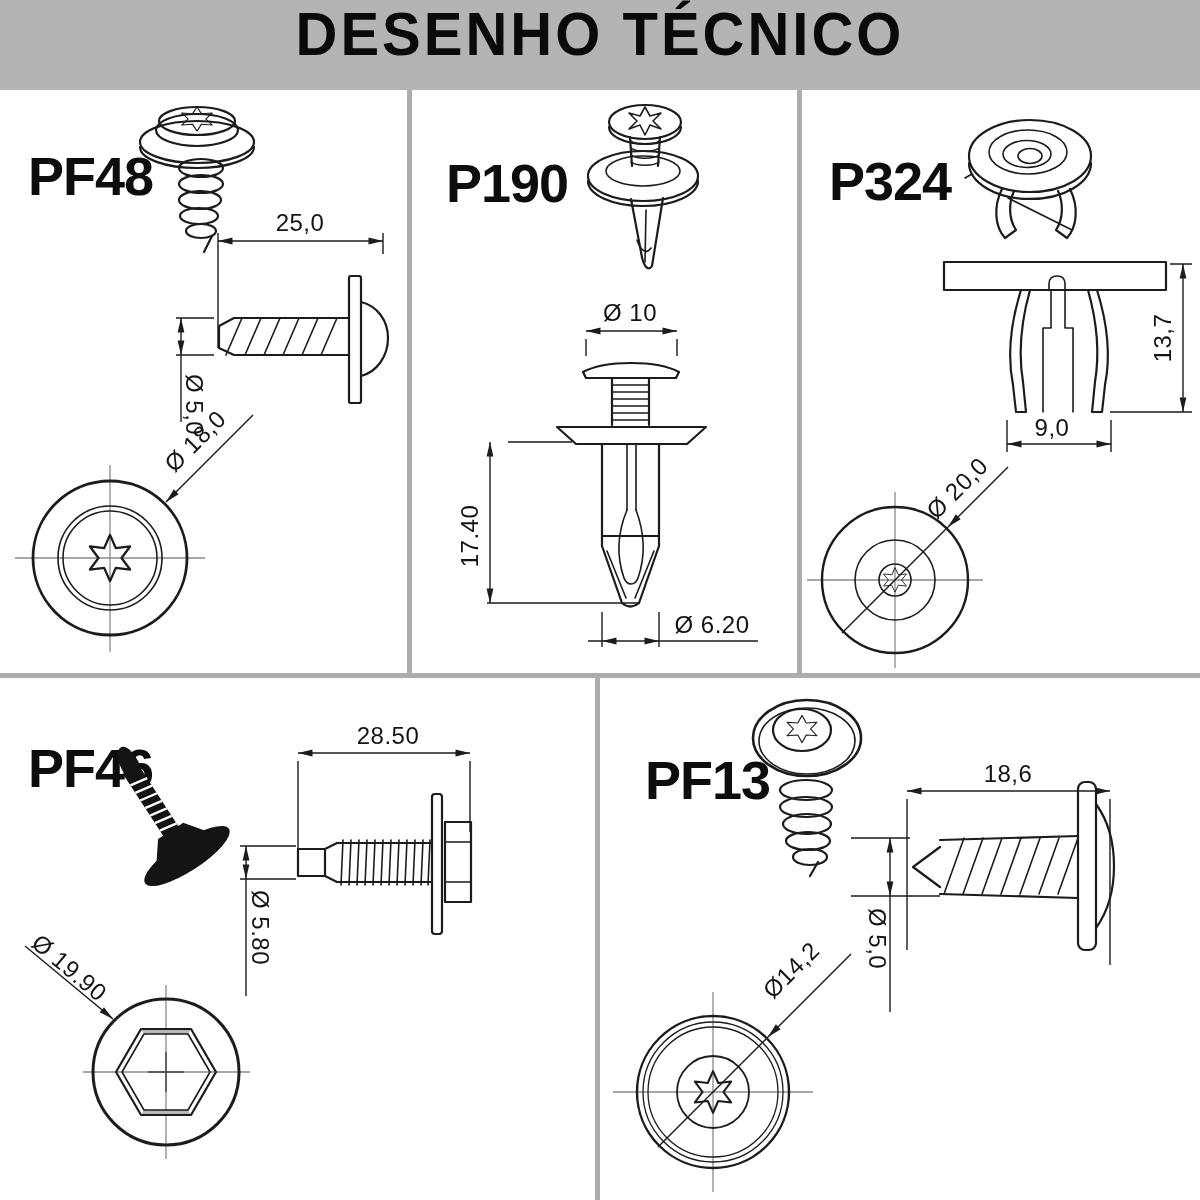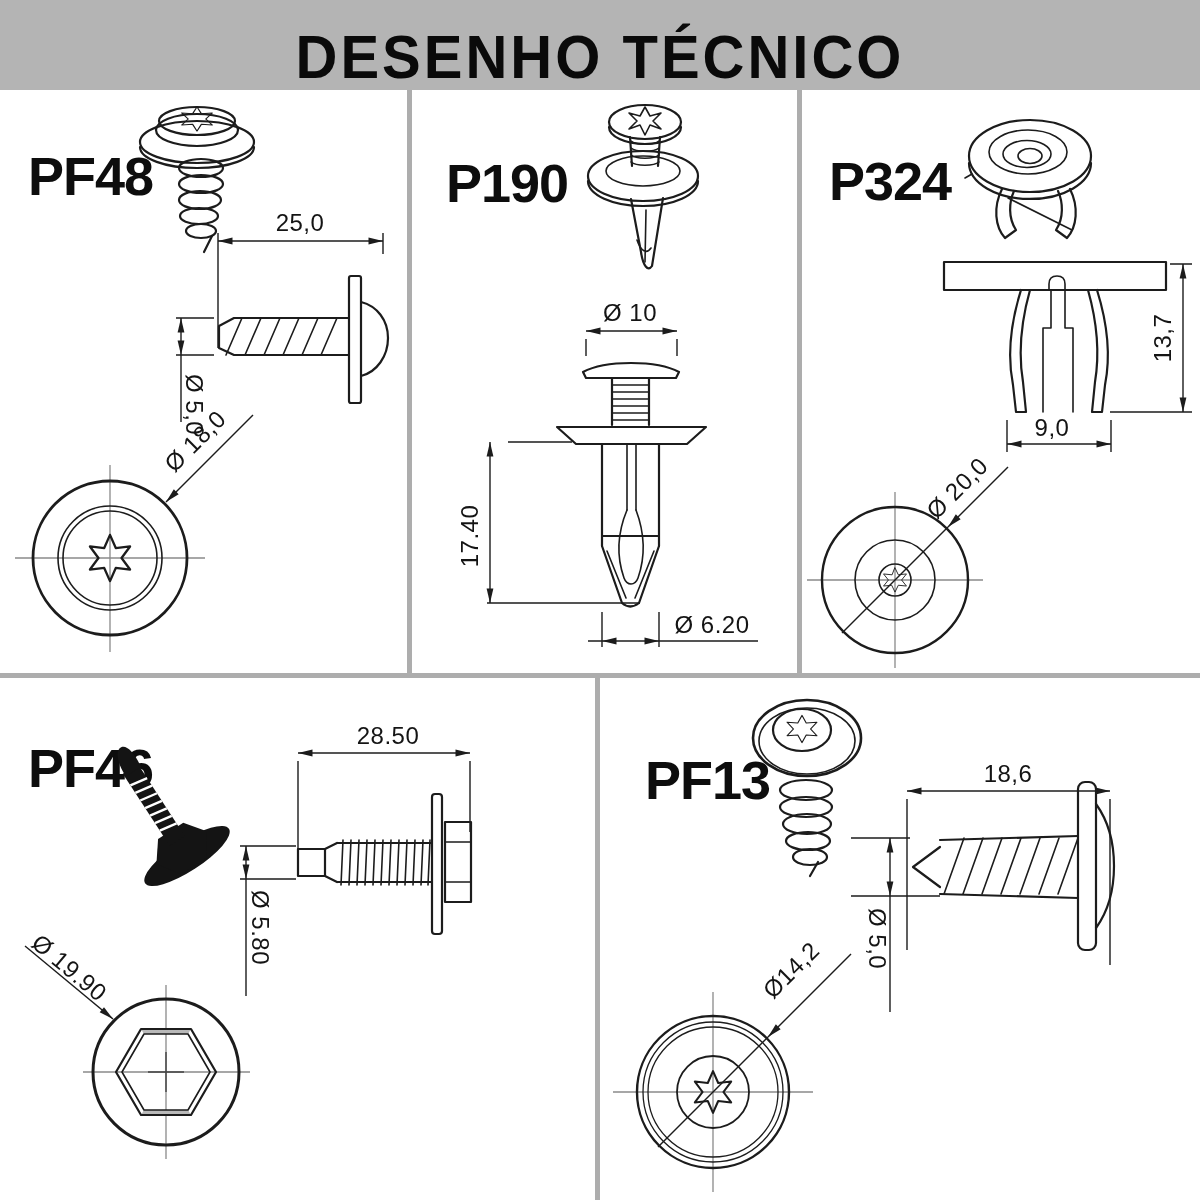--- a/index.html
+++ b/index.html
@@ -1,17 +1,17 @@
 <!DOCTYPE html>
 <html><head>
 <meta charset="utf-8">
 <style>
   html,body{margin:0;padding:0;background:#ffffff;width:1200px;height:1200px;overflow:hidden;}
   .page{width:1200px;height:1200px;background:#fff;position:relative;font-family:"Liberation Sans",sans-serif;}
-  .titlebar{position:absolute;left:0;top:0;width:1200px;height:90px;background:#b4b4b4;display:flex;align-items:flex-end;justify-content:center;}
+  .titlebar{position:absolute;left:0;top:0;width:1200px;height:90px;background:#b4b4b4;display:flex;align-items:flex-start;justify-content:center;}
   .titlebar h1{margin:0;font-family:"Liberation Sans",sans-serif;font-weight:800;font-size:58px;letter-spacing:3px;color:#0a0a0a;transform:scaleY(1.05);}
   .canvas{position:absolute;left:0;top:90px;}
   .ln{fill:none;stroke:#1c1c1c;stroke-width:2.2;stroke-linejoin:round;stroke-linecap:round;}
   .ln2{fill:none;stroke:#1c1c1c;stroke-width:1.6;stroke-linejoin:round;stroke-linecap:round;}
   .dim{fill:none;stroke:#1c1c1c;stroke-width:1.4;}
   .cl{fill:none;stroke:#8a8a8a;stroke-width:1.3;}
   .divider{stroke:#adadad;stroke-width:5;}
   .dimtxt{font:500 24px "Liberation Sans",sans-serif;fill:#141414;letter-spacing:0.5px;}
   .part-label{font:bold 54px "Liberation Sans",sans-serif;fill:#0d0d0d;letter-spacing:-1px;}
   .blk{fill:#141414;stroke:none;}

